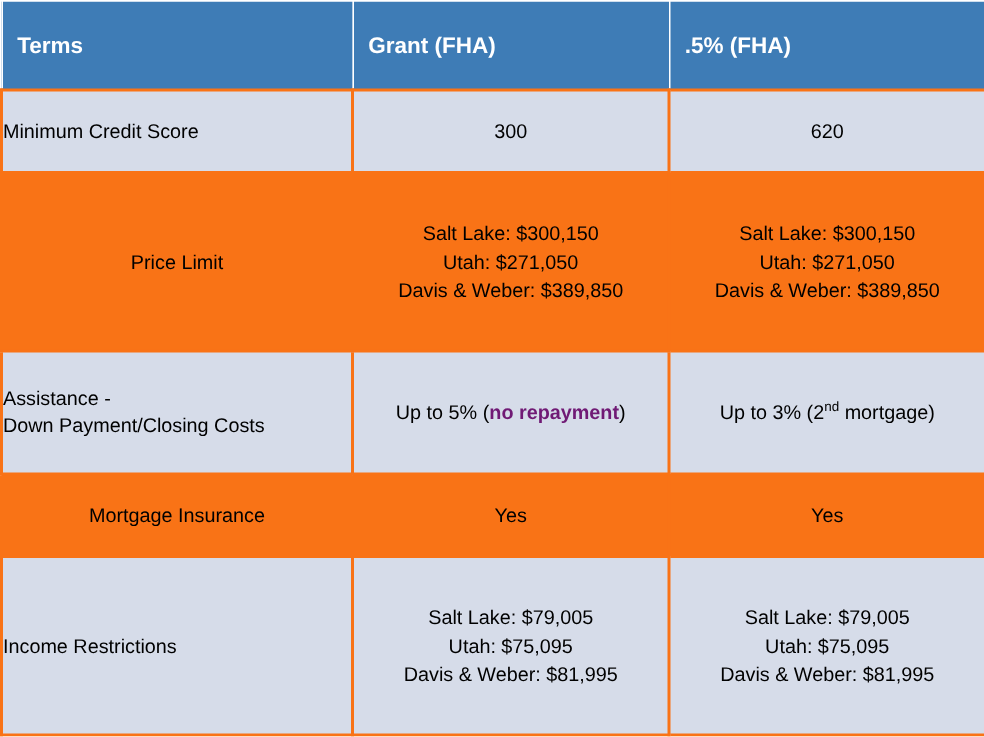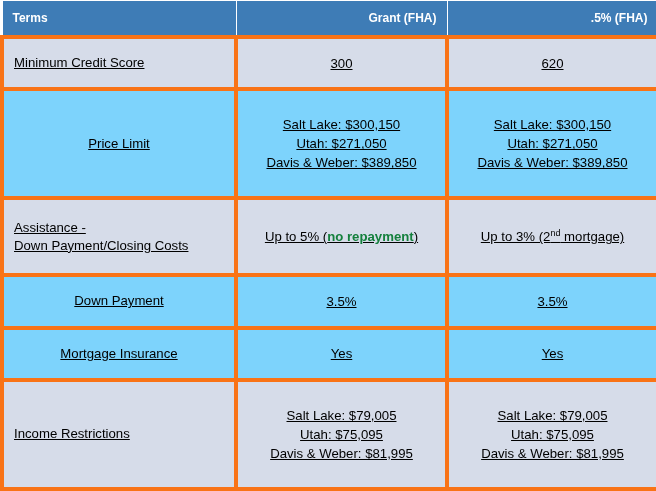--- a/index.html
+++ b/index.html
@@ -19,58 +19,57 @@
     height: 491px;
     table-layout: fixed;
   }
   table.comparison col.c0 { width: 234px; }
   table.comparison col.c1 { width: 211px; }
   table.comparison col.c2 { width: 211px; }
 
   thead th {
     background: #3E7CB6;
     color: #ffffff;
-    font-size: 12px;
+    font-size: 15px;
     font-weight: bold;
     border: 1px solid #ffffff;
     height: 34px;
-    padding: 0 10px;
+    padding: 12px 10px;
     vertical-align: middle;
   }
   thead th.term-head {
     text-align: left;
   }
   thead th.center-head {
-    text-align: right;
+    text-align: left;
   }
 
   tbody td {
-    border: 4px solid #f97316;
+    border: 2px solid #f97316;
     font-size: 13.2px;
     color: #000000;
-    padding: 6px 10px;
+    padding: 6px 0;
     vertical-align: middle;
-    text-decoration: underline;
   }
   tbody tr.odd td { background: #D6DCE9; }
-  tbody tr.even td { background: #7dd3fc; text-align: center; }
+  tbody tr.even td { background: #f97316; text-align: center; }
 
   td.label {
     text-align: left;
     line-height: 1.35;
   }
   td.value {
     text-align: center;
     line-height: 1.45;
   }
   .multiline > span {
     display: block;
   }
   .red-note {
-    color: #15803d;
+    color: #701a75;
     font-weight: bold;
   }
   sup {
     font-size: 0.68em;
     vertical-align: super;
     line-height: 0;
     margin-top: 40px;
   }
 </style>
 </head>
@@ -113,25 +112,20 @@
 
     <tr class="odd">
       <td class="label multiline">
         <span>Assistance -</span>
         <span>Down Payment/Closing Costs</span>
       </td>
       <td class="value"><span>Up to 5% (</span><span class="red-note">no repayment</span><span>)</span></td>
       <td class="value"><span>Up to 3% (2</span><sup>nd</sup><span> mortgage)</span></td>
     </tr>
 
-    <tr class="even">
-      <td class="label">Down Payment</td>
-      <td class="value">3.5%</td>
-      <td class="value">3.5%</td>
-    </tr>
 
 
     <tr class="even">
       <td class="label">Mortgage Insurance</td>
       <td class="value">Yes</td>
       <td class="value">Yes</td>
     </tr>
 
     <tr class="odd">
       <td class="label">Income Restrictions</td>

